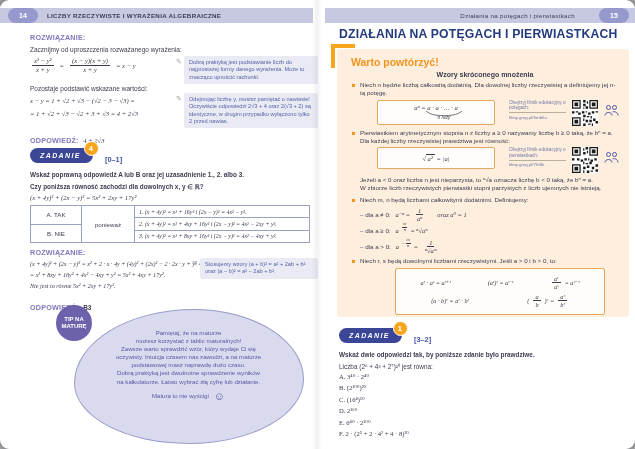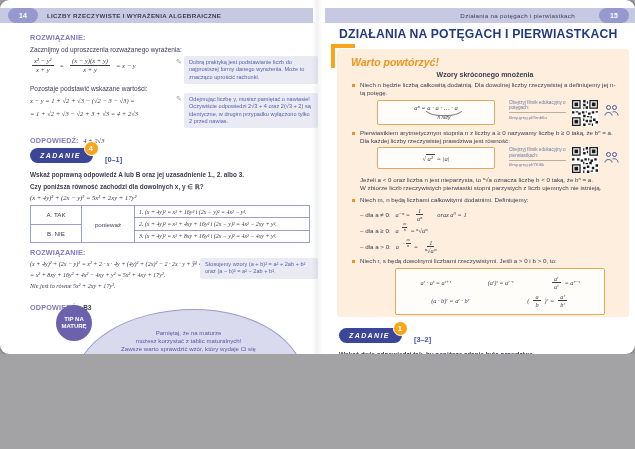--- a/index.html
+++ b/index.html
@@ -1,16 +1,16 @@
 <!DOCTYPE html>
 <html><head>
 <meta charset="utf-8">
 <style>
   html,body{margin:0;padding:0;background:#a3a3a6;}
-  .spread{position:relative;width:635px;height:354px;background:#ffffff;border-radius:9px;
+  .spread{position:relative;width:635px;height:449px;background:#ffffff;border-radius:9px;
           overflow:hidden;font-family:"Liberation Sans",sans-serif;color:#3c3c50;
           box-shadow:0 0 4px rgba(0,0,0,.4);}
   .page{position:absolute;top:0;height:449px;}
   .lp{left:0;width:317px;}
   .rp{left:317px;width:318px;}
   .gutter{position:absolute;left:312px;top:0;width:10px;height:449px;
           background:linear-gradient(to right,rgba(0,0,0,0),rgba(60,60,90,.07),rgba(0,0,0,0));}
   .ab{position:absolute;}
   
   .hbar{position:absolute;height:15px;background:#c7c9e2;display:flex;align-items:center;}
@@ -64,21 +64,21 @@
   .tiptext{position:absolute;left:30px;top:24px;width:205px;text-align:center;color:#5c55a5;
         font-size:6.1px;line-height:1.33;}
   .tipclose{margin-top:5px;display:flex;align-items:center;justify-content:center;gap:5px;}
   .smiley{font-size:11px;line-height:10px;color:#5c55a5;}
   
   .rtitle{font-size:12.2px;font-weight:bold;color:#233a7d;letter-spacing:.2px;}
   .panel{position:absolute;left:20px;top:49px;width:292px;height:268px;background:#fdeedd;
         border-radius:3px;padding:5px 10px 4px 14px;box-sizing:border-box;overflow:hidden;}
   .corner{position:absolute;left:14px;top:44px;width:20px;height:20px;
         border-left:4px solid #f7a61c;border-top:4px solid #f7a61c;}
-  .wheading{color:#f0941f;font-size:10.5px;font-weight:bold;margin:2px 0 3px 0;font-style:italic;}
+  .wheading{color:#f0941f;font-size:10.5px;font-weight:bold;margin:2px 0 3px 0;}
   .wsub{text-align:center;font-size:7px;font-weight:bold;margin:2px 0 3px 0;}
   .bullet{position:relative;padding-left:9px;font-size:6.2px;line-height:1.34;margin:2px 0;}
   .bullet::before{content:"";position:absolute;left:1px;top:3px;width:3px;height:3px;background:#f0941f;}
   .panel .plain{padding-left:9px;font-size:6.2px;line-height:1.3;white-space:nowrap;}
   .defrow{display:flex;align-items:flex-start;margin:2px 0 3px 26px;gap:6px;}
   .fbox{background:#fffdf9;border:.9px solid #e0a95c;border-radius:2px;min-width:104px;
         display:flex;flex-direction:column;align-items:center;justify-content:center;
         padding:3px 6px;}
   .fm{font-family:"Liberation Serif","DejaVu Serif","DejaVu Sans",serif;font-style:italic;font-size:6.6px;}
   .bracecol{display:flex;flex-direction:column;align-items:center;margin-left:16px;line-height:1;}

